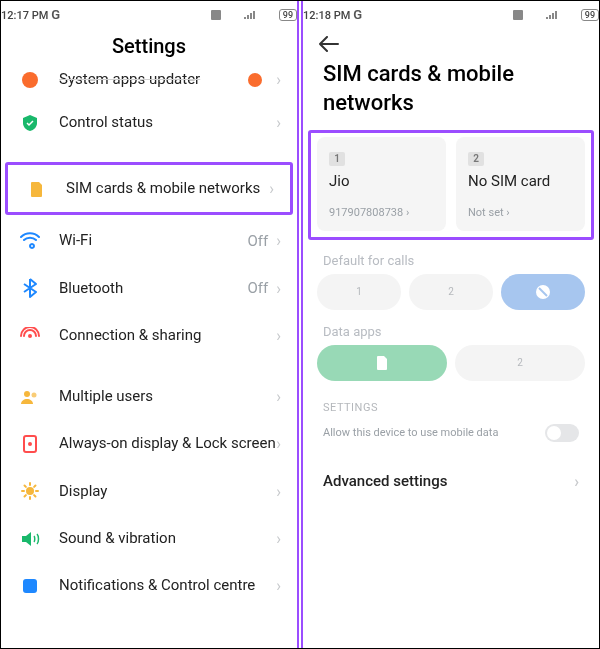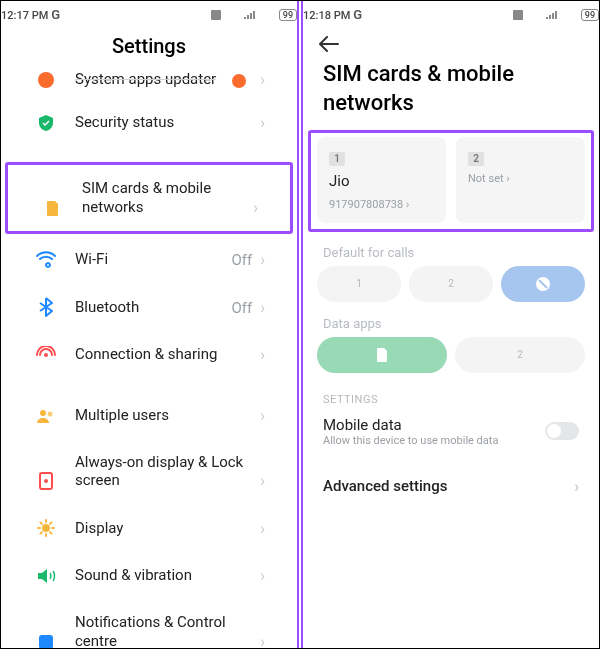--- a/index.html
+++ b/index.html
@@ -3,36 +3,36 @@
 <meta charset="utf-8">
 <style>
   *{box-sizing:border-box;margin:0;padding:0;font-family:-apple-system,BlinkMacSystemFont,"Segoe UI",Roboto,sans-serif}
   body{background:#fff;display:flex;width:600px;height:649px;border:1px solid #000}
   .screen{flex:1;display:flex;flex-direction:column;overflow:hidden;background:#fff;position:relative;min-width:0}
   .divider{width:6px;background:#fff;border-left:2px solid #9b4dff;border-right:2px solid #9b4dff}
   .statusbar{display:flex;justify-content:space-between;align-items:center;padding:6px 0;font-size:11px;color:#444;font-weight:500}
   .statusbar .right{display:flex;align-items:center;gap:22px}
   .title{font-size:20px;font-weight:500;text-align:center;margin:6px 0 12px}
   .list{display:flex;flex-direction:column}
-  .row{display:flex;align-items:flex-end;padding:14px 32px;cursor:pointer}
+  .row{display:flex;align-items:center;padding:14px 16px;cursor:pointer}
   .row .icon{width:26px;display:flex;justify-content:center;align-items:center;margin-right:16px;font-size:16px}
   .row .txt{flex:1;font-size:15px;color:#222;line-height:1.25}
   .row .off{font-size:15px;color:#9aa0a6;margin-right:8px}
   .chev{color:#c7c9cc;font-size:16px}
   .hl{border:3px solid #9b4dff;border-radius:3px;margin:2px 4px}
   .dim{color:#b0b0b0}
   
   .back{font-size:20px;padding:8px 16px;cursor:pointer}
   .h1{font-size:22px;font-weight:500;padding:0 20px 16px;line-height:1.3}
   .simcards-wrap{position:relative;margin:0 8px 6px;padding:4px 0 6px}
   .simcards-wrap::before{content:"";position:absolute;inset:-3px;border:3px solid #9b4dff;border-radius:3px;pointer-events:none}
   .simcards{display:flex;gap:10px;padding:0 6px}
   .simcard{flex:1;background:#f5f5f5;border-radius:8px;padding:10px 12px 12px;cursor:pointer}
   .simcard .slot{background:#e1e1e1;color:#777;font-size:10px;font-weight:600;display:inline-flex;width:16px;height:14px;align-items:center;justify-content:center;border-radius:2px;margin-bottom:6px}
-  .simcard .name{font-size:15px;color:#222;margin-bottom:8px}
+  .simcard .name{font-size:15px;color:#222;margin-bottom:16px}
   .simcard .sub{font-size:11px;color:#9aa0a6}
   .section-label{font-size:13px;color:#b8bcc2;padding:10px 20px 6px}
   .segment{display:flex;gap:8px;padding:0 14px;margin-bottom:4px}
   .seg-btn{flex:1;height:36px;background:#f4f4f4;border-radius:18px;display:flex;align-items:center;justify-content:center;font-size:10px;color:#b5b8bc;cursor:pointer}
   .seg-btn.blue{background:#a7c6ef;color:#fff;font-size:14px}
   .seg-btn.green{background:#98d9b6;color:#fff;font-size:14px}
   .settings-hdr{font-size:11px;letter-spacing:0.5px;color:#b5b8bc;padding:16px 20px 6px}
   .mobile-data{display:flex;align-items:center;padding:4px 20px 10px}
   .mobile-data .md-txt{flex:1}
   .mobile-data .md-title{font-size:15px;color:#222}
@@ -77,21 +77,21 @@
       <span class="chev">›</span>
     </div>
 
     <div class="row">
       <span class="icon">
           <svg width="18" height="18" viewBox="0 0 18 18">
             <path d="M9 1l7 3v5c0 4-3 7-7 8-4-1-7-4-7-8V4z" fill="#19b86b"></path>
             <path d="M6 9l2 2 4-4" stroke="#fff" stroke-width="1.5" fill="none"></path>
           </svg>
         </span>
-      <span class="txt">Security status</span>
+      <span class="txt">Control status</span>
       <span class="chev">›</span>
     </div>
 
     <div style="height:14px"></div>
 
     <div class="row hl">
       <span class="icon">
           <svg width="18" height="18" viewBox="0 0 18 18">
             <path d="M4 2h7l3 3v11a1 1 0 0 1-1 1H4a1 1 0 0 1-1-1V3a1 1 0 0 1 1-1z" fill="#f6b73c"></path>
           </svg>
@@ -221,20 +221,21 @@
 
   <div class="simcards-wrap">
     <div class="simcards">
       <div class="simcard">
         <span class="slot">1</span>
         <div class="name">Jio</div>
         <div class="sub"><span>917907808738</span> <span>›</span></div>
       </div>
       <div class="simcard">
         <span class="slot">2</span>
+        <div class="name">No SIM card</div>
         <div class="sub"><span>Not set</span> <span>›</span></div>
       </div>
     </div>
   </div>
 
   <div class="section-label">Default for calls</div>
   <div class="segment">
     <div class="seg-btn">1</div>
     <div class="seg-btn">2</div>
     <div class="seg-btn blue">
@@ -251,21 +252,20 @@
       <svg width="14" height="16" viewBox="0 0 14 16">
           <path d="M3 1h6l3 3v10a1 1 0 0 1-1 1H3a1 1 0 0 1-1-1V2a1 1 0 0 1 1-1z" fill="#fff"></path>
         </svg>
     </div>
     <div class="seg-btn">2</div>
   </div>
 
   <div class="settings-hdr">SETTINGS</div>
   <div class="mobile-data">
     <div class="md-txt">
-      <div class="md-title">Mobile data</div>
       <div class="md-sub">Allow this device to use mobile data</div>
     </div>
     <div class="toggle"></div>
   </div>
 
   <div class="adv">
     <span style="flex:1">Advanced settings</span>
     <span class="chev">›</span>
   </div>
 </div>

